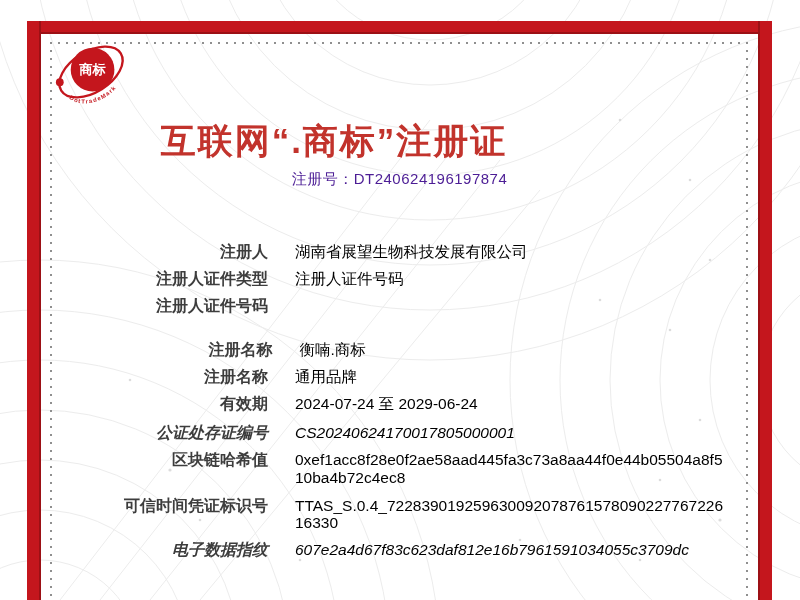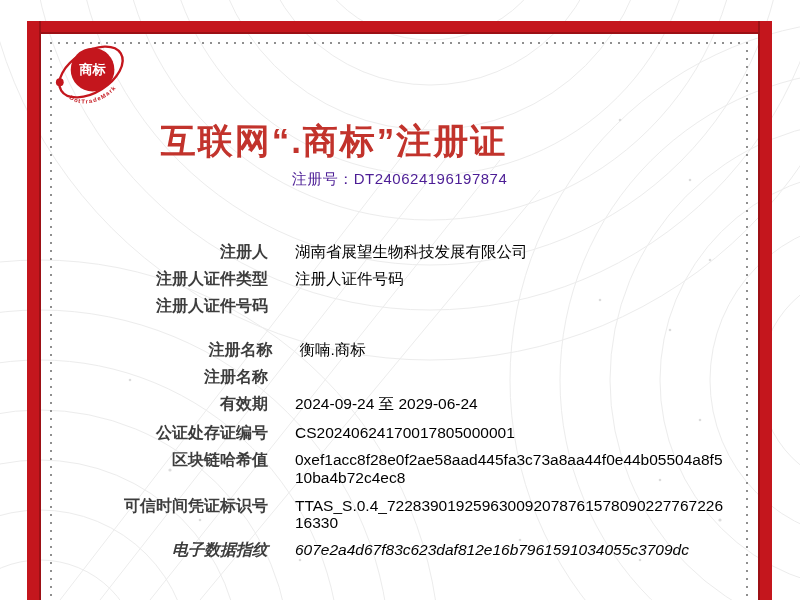--- a/index.html
+++ b/index.html
@@ -56,21 +56,21 @@
   .row .label {
     width: 208px; flex: 0 0 208px; text-align: right;
     font-size: 16px; font-weight: 700; color: #3d3d3d; line-height: 1.12;
   }
   .row .value {
     margin-left: 27px; width: 436px;
     font-size: 15.5px; color: #000000; line-height: 1.14;
     word-break: break-all;
   }
   .row.section-large { margin-top: 26px; justify-content: center; }
-  .row.section       { margin-top: 12px; }
+  .row.section       { margin-top: 12px; font-style: italic; }
   .row.section-mid   { margin-top: 10px; }
   .row.section-small { margin-top: 6px; font-style: italic; }
 </style>
 </head>
 <body>
 
 <svg class="bg-pattern" width="800" height="600" viewBox="0 0 800 600">
   <g stroke="#ececec" stroke-width="1" fill="none">
     <circle cx="430" cy="-90" r="130"></circle>
       <circle cx="430" cy="-90" r="175"></circle>
@@ -156,26 +156,27 @@
     <div class="label">注册人证件号码</div>
   </div>
 
   <div class="row section-large">
     <div class="label">注册名称</div>
     <div class="value">衡喃.商标</div>
   </div>
 
   <div class="row">
     <div class="label">注册名称</div>
+    <div class="value">通用品牌</div>
   </div>
 
 
   <div class="row">
     <div class="label">有效期</div>
-    <div class="value">2024-09-24 至 2029-06-24</div>
+    <div class="value">2024-07-24 至 2029-06-24</div>
   </div>
 
   <div class="row section">
     <div class="label">公证处存证编号</div>
     <div class="value">CS20240624170017805000001</div>
   </div>
 
   <div class="row">
     <div class="label">区块链哈希值</div>
     <div class="value">0xef1acc8f28e0f2ae58aad445fa3c73a8aa44f0e44b05504a8f510ba4b72c4ec8</div>

